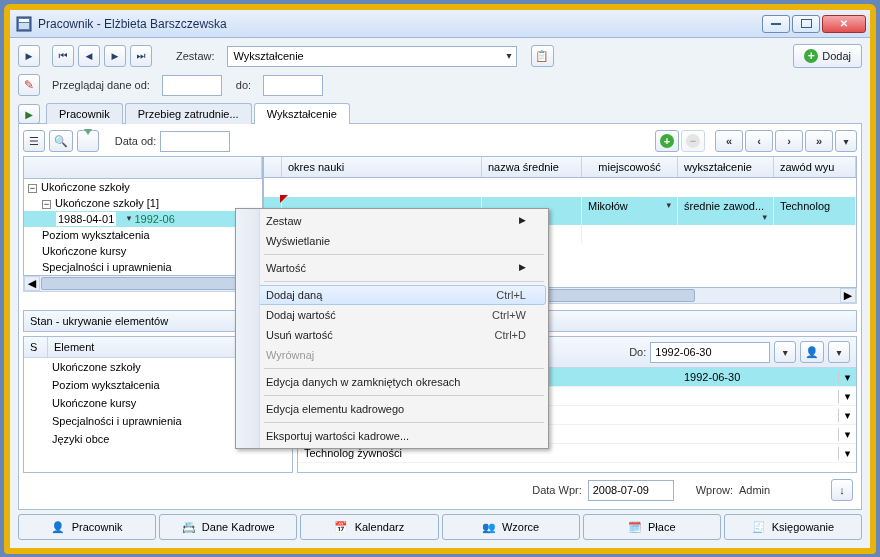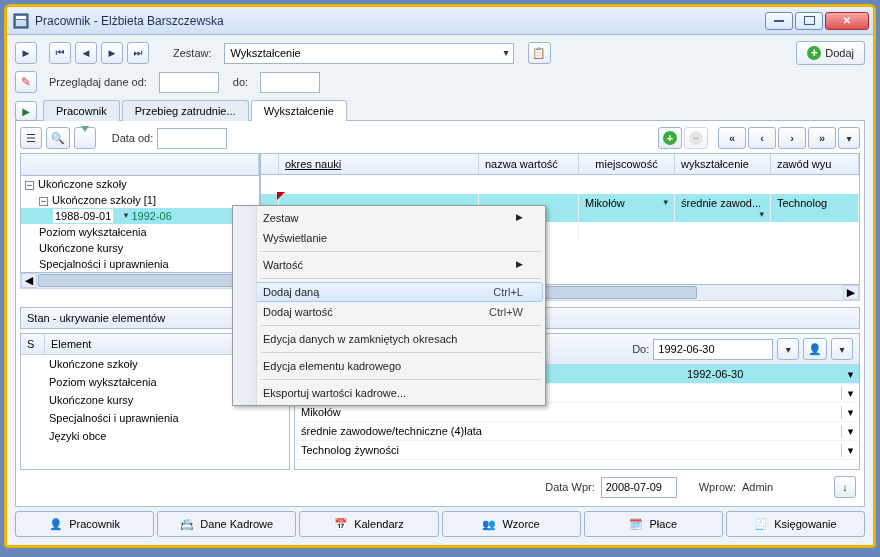--- a/index.html
+++ b/index.html
@@ -1,17 +1,17 @@
 <!DOCTYPE html>
 <html><head>
 <meta charset="utf-8">
 <style>
 * { box-sizing: border-box; font-family: Tahoma, sans-serif; font-size: 11px; }
 body { margin: 0; background: #6787b8; padding: 4px; }
-.window { background: #fff; border: 3px solid #eab308; border-radius: 6px 6px 4px 4px; overflow: hidden; box-shadow: 0 0 0 1px #9db6d9 inset; }
+.window { background: #fff; border: 6px solid #eab308; border-radius: 6px 6px 4px 4px; overflow: hidden; box-shadow: 0 0 0 1px #9db6d9 inset; }
 .titlebar { display: flex; align-items: center; background: linear-gradient(#eaf1fb, #cfe0f7); height: 28px; padding: 0 4px; border-bottom: 1px solid #9db6d9; }
 .titlebar .app-icon { width: 16px; height: 16px; margin: 0 6px 0 2px; display: flex; align-items: center; justify-content: center; }
 .titlebar .title { flex: 1; color: #1b2f55; font-weight: normal; font-size: 12px; }
 .win-btns { display: flex; gap: 2px; }
 .win-btn { width: 28px; height: 18px; border: 1px solid #6b8bb8; border-radius: 3px; background: linear-gradient(#f7fbff, #d9e8fb); display: flex; align-items: center; justify-content: center; color: #3b5a8b; }
 .win-btn.close { background: linear-gradient(#f7a9a9, #e05050); border-color: #a03030; color: #fff; font-weight: bold; width: 44px; }
 .win-btn.close::before { content: "✕"; font-size: 10px; }
 .win-btn.min::before { content: ""; width: 10px; border-bottom: 2px solid #3b5a8b; display: block; }
 .win-btn.max::before { content: ""; width: 9px; height: 7px; border: 1px solid #3b5a8b; display: block; }
 
@@ -190,40 +190,40 @@
 
       <div style="display:flex;">
         <div class="tree">
           <div class="grid-head" style="height:23px;">
               <div class="gh" style="flex:1;"></div>
             </div>
           <div style="border:1px solid #a9bdd8;border-top:none;">
             <div class="tree-row"><span class="box">−</span><span>Ukończone szkoły</span></div>
             <div class="tree-row indent1"><span class="box">−</span><span>Ukończone szkoły [1]</span></div>
             <div class="tree-row indent2 hl-cyan">
-              <span style="background:#fff;padding:1px 2px;"><span>1988-09-01</span></span>
+              <span style="background:#fff;padding:1px 2px;"><span>1988-04-01</span></span>
               <span class="dd-arrow" style="display:inline-block;width:12px;"></span>
               <span style="color:#0a7a48;">1992-06</span>
             </div>
             <div class="tree-row indent1"><span>Poziom wykształcenia</span></div>
             <div class="tree-row indent1"><span>Ukończone kursy</span></div>
             <div class="tree-row indent1"><span>Specjalności i uprawnienia</span></div>
           </div>
           <div class="hscroll">
               <span class="btn-s">◀</span>
               <span class="thumb" style="flex:1;margin:1px;"></span>
               <span class="btn-s">▶</span>
             </div>
         </div>
 
         <div style="flex:1;">
           <div class="grid-head">
             <div class="gh" style="width:18px;"></div>
-            <div class="gh" style="width:200px;text-decoration:underline;">okres nauki</div>
-            <div class="gh" style="width:100px;">nazwa wartość</div>
+            <div class="gh" style="width:200px;">okres nauki</div>
+            <div class="gh" style="width:100px;">nazwa średnie</div>
             <div class="gh" style="width:96px;text-align:center;">miejscowość</div>
             <div class="gh" style="width:96px;">wykształcenie</div>
             <div class="gh" style="flex:1;">zawód wyu</div>
           </div>
           <div class="grid-body">
             <div class="row" style="height:19px;"></div>
             <div class="row row-sel">
               <div class="cell" style="width:18px;"></div>
               <div class="cell" style="width:200px;position:relative;">
                   <span style="position:absolute;left:-2px;top:-2px;width:0;height:0;border:4px solid transparent;border-top-color:#c00;border-left-color:#c00;"></span>
@@ -293,21 +293,21 @@
             </div>
           <div class="dr-row">
               <div class="val">Technolog żywności</div>
               <div class="idrop">▾</div>
             </div>
         </div>
       </div>
 
       <div class="bottom-info">
         <span class="label">Data Wpr:</span>
-        <input class="field" style="width: 76px;" value="2008-07-09">
+        <input class="field" style="width: 86px;" value="2008-07-09">
         <span style="width:10px;"></span>
         <span class="label">Wprow:</span>
         <span class="label" style="min-width:60px;">Admin</span>
         <span style="flex:0 0 20px;"></span>
         <span class="iconbtn">↓</span>
       </div>
     </div>
 
     <div class="bottom-tabs">
       <div class="btab">
@@ -351,20 +351,27 @@
       </div>
     <div class="sep"></div>
     <div class="mi hover">
         <span>Dodaj daną</span>
         <span class="shortcut">Ctrl+L</span>
       </div>
     <div class="mi">
         <span>Dodaj wartość</span>
         <span class="shortcut">Ctrl+W</span>
       </div>
+    <div class="mi">
+        <span>Usuń wartość</span>
+        <span class="shortcut">Ctrl+D</span>
+      </div>
+    <div class="mi disabled">
+        <span>Wyrównaj</span>
+      </div>
     <div class="sep"></div>
     <div class="mi">
         <span>Edycja danych w zamkniętych okresach</span>
       </div>
     <div class="sep"></div>
     <div class="mi">
         <span>Edycja elementu kadrowego</span>
       </div>
     <div class="sep"></div>
     <div class="mi">

